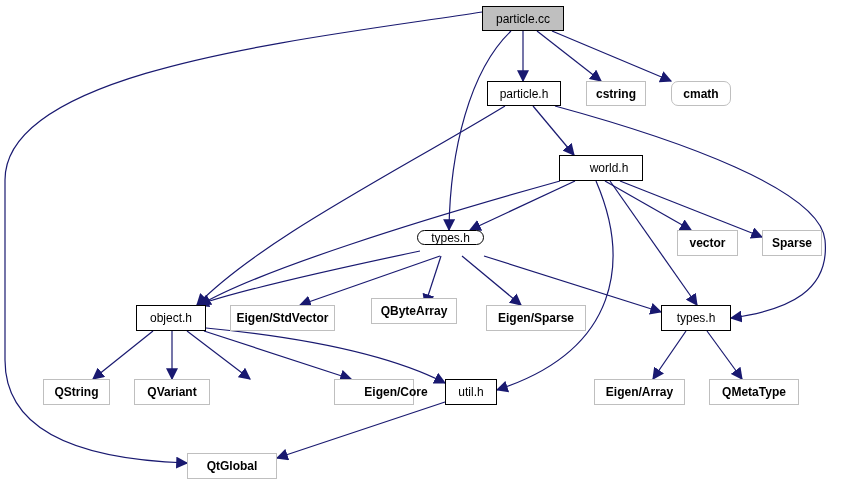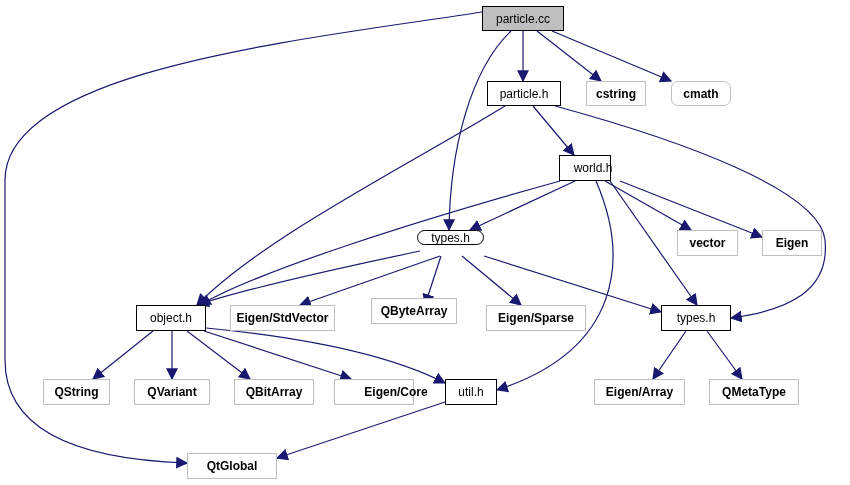--- a/index.html
+++ b/index.html
@@ -47,30 +47,29 @@
       <path d="M206,328 C330,340 400,360 445,383" fill="none" stroke="#191970" stroke-width="1.2" marker-end="url(#arrowhead)"></path>
       <path d="M686,331 L653,379" fill="none" stroke="#191970" stroke-width="1.2" marker-end="url(#arrowhead)"></path>
       <path d="M707,331 L742,379" fill="none" stroke="#191970" stroke-width="1.2" marker-end="url(#arrowhead)"></path>
       <path d="M445,402 L277,458" fill="none" stroke="#191970" stroke-width="1.2" marker-end="url(#arrowhead)"></path>
     </svg>
 
   <div class="node-box root" id="n-particle_cc" style="left: 482px; top: 6px; width: 82px; height: 25px;">particle.cc</div>
   <div class="node-box local" id="n-particle_h" style="left: 487px; top: 81px; width: 74px; height: 25px;">particle.h</div>
   <div class="node-box external" id="n-cstring" style="left: 586px; top: 81px; width: 60px; height: 25px;">cstring</div>
   <div class="node-box external" id="n-cmath" style="left: 671px; top: 81px; width: 60px; height: 25px; border-radius: 7px;">cmath</div>
-  <div class="node-box local" id="n-world_h" style="left: 559px; top: 155px; width: 52px; height: 26px; padding-left: 16px;">world.h</div>
+  <div class="node-box local" id="n-world_h" style="left: 559px; top: 155px; width: 84px; height: 26px; padding-left: 16px;">world.h</div>
   <div class="node-box local" id="n-types_h" style="left: 417px; top: 230px; width: 67px; height: 15px; border-radius: 10px;">types.h</div>
   <div class="node-box external" id="n-vector" style="left: 677px; top: 230px; width: 61px; height: 26px;">vector</div>
-  <div class="node-box external" id="n-QHash" style="left: 762px; top: 230px; width: 60px; height: 26px;">Eigen</div>
+  <div class="node-box external" id="n-QHash" style="left: 762px; top: 230px; width: 60px; height: 26px;">Sparse</div>
   <div class="node-box local" id="n-object_h" style="left: 136px; top: 305px; width: 70px; height: 26px; text-align: right;">object.h</div>
   <div class="node-box external" id="n-Eigen_StdVector" style="left: 230px; top: 305px; width: 105px; height: 26px;">Eigen/StdVector</div>
   <div class="node-box external" id="n-QByteArray" style="left: 371px; top: 298px; width: 86px; height: 26px;">QByteArray</div>
   <div class="node-box external" id="n-Eigen_Sparse" style="left: 486px; top: 305px; width: 100px; height: 26px;">Eigen/Sparse</div>
   <div class="node-box local" id="n-vector_h" style="left: 661px; top: 305px; width: 70px; height: 26px;">types.h</div>
   <div class="node-box external" id="n-QString" style="left: 43px; top: 379px; width: 67px; height: 26px;">QString</div>
   <div class="node-box external" id="n-QVariant" style="left: 134px; top: 379px; width: 76px; height: 26px;">QVariant</div>
-  <div class="node-box external" id="n-QBitArray" style="left: 234px; top: 379px; width: 80px; height: 26px;">QBitArray</div>
   <div class="node-box external" id="n-Eigen_Core" style="left: 334px; top: 379px; width: 80px; height: 26px; padding-left: 44px;">Eigen/Core</div>
   <div class="node-box local" id="n-util_h" style="left: 445px; top: 379px; width: 52px; height: 26px;">util.h</div>
   <div class="node-box external" id="n-Eigen_Array" style="left: 594px; top: 379px; width: 91px; height: 26px;">Eigen/Array</div>
   <div class="node-box external" id="n-QMetaType" style="left: 709px; top: 379px; width: 90px; height: 26px;">QMetaType</div>
   <div class="node-box external" id="n-QtGlobal" style="left: 187px; top: 453px; width: 90px; height: 26px;">QtGlobal</div>
 </div>
 
 </body></html>

